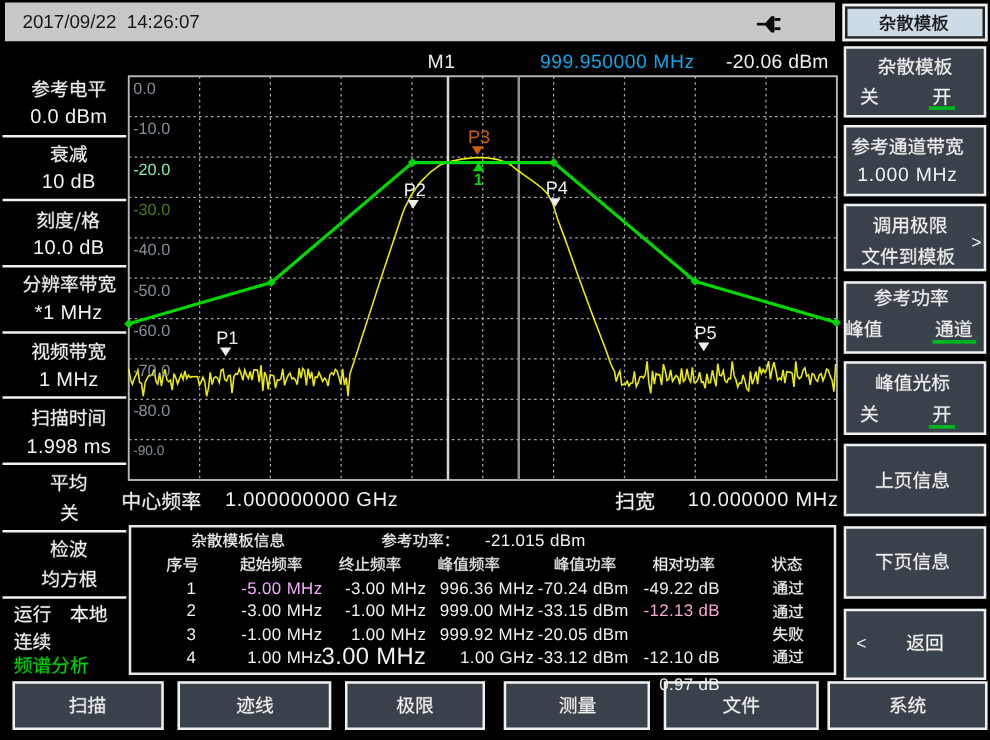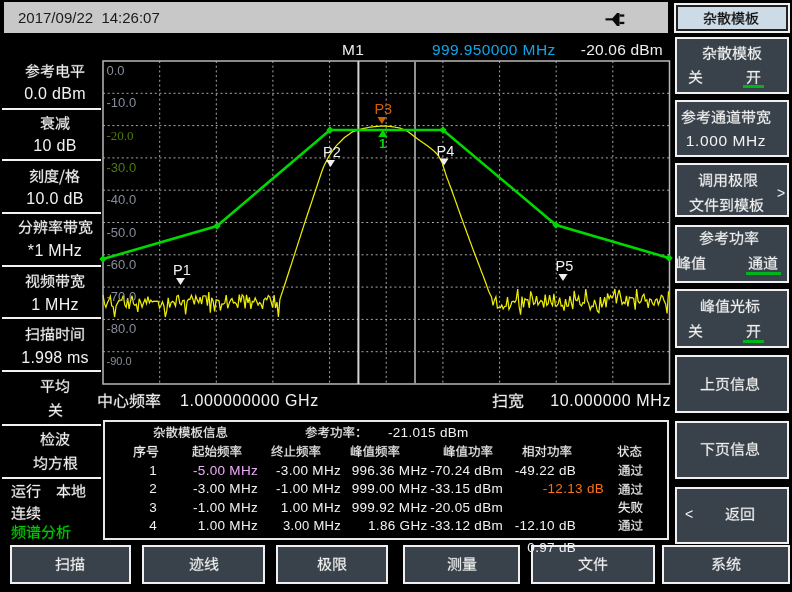--- a/index.html
+++ b/index.html
@@ -408,21 +408,21 @@
     <text x="374.4" y="114.0" fill="#cf6000" font-family="Liberation Sans" font-size="14.5">P3</text>
     <path d="M439.5 158.5 h9 l-4.5 7 z" fill="#f0f0f0"></path>
     <text x="436.5" y="155.5" fill="#f0f0f0" font-family="Liberation Sans" font-size="14.5">P4</text>
     <path d="M558.5 274.0 h9 l-4.5 7 z" fill="#f0f0f0"></path>
     <text x="555.5" y="271.0" fill="#f0f0f0" font-family="Liberation Sans" font-size="14.5">P5</text>
     <path d="M382.9 129.5 l4.6 7.5 h-9.2 z" fill="#00d800"></path>
     <text x="379" y="148" fill="#00d800" font-family="Liberation Sans" font-size="13" font-weight="bold">1</text>
   </svg>
 <div style="position:absolute;top:61.0px;font-size:13px;line-height:19px;color:#858e98;font-weight:400;white-space:pre;left:106.5px;">0.0</div>
 <div style="position:absolute;top:93.3px;font-size:13px;line-height:19px;color:#858e98;font-weight:400;white-space:pre;left:106.5px;">-10.0</div>
-<div style="position:absolute;top:125.6px;font-size:13px;line-height:19px;color:#4d7c0f;font-weight:400;white-space:pre;left:106.5px;font-family:Liberation Serif, serif;">-20.0</div>
+<div style="position:absolute;top:125.6px;font-size:13px;line-height:19px;color:#86efac;font-weight:400;white-space:pre;left:106.5px;">-20.0</div>
 <div style="position:absolute;top:157.9px;font-size:13px;line-height:19px;color:#4d7c0f;font-weight:400;white-space:pre;left:106.5px;">-30.0</div>
 <div style="position:absolute;top:190.2px;font-size:13px;line-height:19px;color:#858e98;font-weight:400;white-space:pre;left:106.5px;">-40.0</div>
 <div style="position:absolute;top:222.5px;font-size:13px;line-height:19px;color:#858e98;font-weight:400;white-space:pre;left:106.5px;">-50.0</div>
 <div style="position:absolute;top:254.8px;font-size:13px;line-height:19px;color:#858e98;font-weight:400;white-space:pre;left:106.5px;">-60.0</div>
 <div style="position:absolute;top:287.1px;font-size:13px;line-height:19px;color:#858e98;font-weight:400;white-space:pre;left:106.5px;">-70.0</div>
 <div style="position:absolute;top:319.4px;font-size:13px;line-height:19px;color:#858e98;font-weight:400;white-space:pre;left:106.5px;">-80.0</div>
 <div style="position:absolute;top:351.7px;font-size:11px;line-height:19px;color:#858e98;font-weight:400;white-space:pre;left:106.5px;">-90.0</div>
 <svg style="position:absolute;left:96.0px;top:389.0px" width="66.0" height="25.6">
     <g fill="#f2f2f2" stroke="#f2f2f2" stroke-width="18" transform="translate(1,17.84) scale(0.01600,-0.01600)">
       <use href="#g4e2d" x="0"></use>
@@ -522,42 +522,42 @@
     <g fill="#f2f2f2" stroke="#f2f2f2" stroke-width="24" transform="translate(1,13.94) scale(0.01250,-0.01250)">
       <use href="#g901a" x="0"></use>
       <use href="#g8fc7" x="1000"></use>
     </g>
   </svg>
 <div style="position:absolute;top:479.4px;font-size:13.5px;line-height:19px;color:#f2f2f2;font-weight:400;white-space:pre;left:153.0px;transform:translateX(-50%);">2</div>
 <div style="position:absolute;top:479.4px;font-size:13.5px;line-height:19px;color:#f2f2f2;font-weight:400;white-space:pre;letter-spacing:0.30px;left:258.0px;transform:translateX(-100%);">-3.00 MHz</div>
 <div style="position:absolute;top:479.4px;font-size:13.5px;line-height:19px;color:#f2f2f2;font-weight:400;white-space:pre;letter-spacing:0.30px;left:341.0px;transform:translateX(-100%);">-1.00 MHz</div>
 <div style="position:absolute;top:479.4px;font-size:13.5px;line-height:19px;color:#f2f2f2;font-weight:400;white-space:pre;letter-spacing:0.30px;left:427.5px;transform:translateX(-100%);">999.00 MHz</div>
 <div style="position:absolute;top:479.4px;font-size:13.5px;line-height:19px;color:#f2f2f2;font-weight:400;white-space:pre;letter-spacing:0.30px;left:503.0px;transform:translateX(-100%);">-33.15 dBm</div>
-<div style="position:absolute;top:479.4px;font-size:13.5px;line-height:19px;color:#f97316;font-weight:400;white-space:pre;letter-spacing:0.30px;left:576.0px;transform:translateX(-100%);margin-left:28px;">-12.13 dB</div>
+<div style="position:absolute;top:479.4px;font-size:13.5px;line-height:19px;color:#f9a8d4;font-weight:400;white-space:pre;letter-spacing:0.30px;left:576.0px;transform:translateX(-100%);">-12.13 dB</div>
 <svg style="position:absolute;left:616.5px;top:479.8px" width="27.0" height="20.0">
     <g fill="#f2f2f2" stroke="#f2f2f2" stroke-width="24" transform="translate(1,13.94) scale(0.01250,-0.01250)">
       <use href="#g901a" x="0"></use>
       <use href="#g8fc7" x="1000"></use>
     </g>
   </svg>
 <div style="position:absolute;top:497.8px;font-size:13.5px;line-height:19px;color:#f2f2f2;font-weight:400;white-space:pre;left:153.0px;transform:translateX(-50%);">3</div>
 <div style="position:absolute;top:497.8px;font-size:13.5px;line-height:19px;color:#f2f2f2;font-weight:400;white-space:pre;letter-spacing:0.30px;left:258.0px;transform:translateX(-100%);">-1.00 MHz</div>
 <div style="position:absolute;top:497.8px;font-size:13.5px;line-height:19px;color:#f2f2f2;font-weight:400;white-space:pre;letter-spacing:0.30px;left:341.0px;transform:translateX(-100%);">1.00 MHz</div>
 <div style="position:absolute;top:497.8px;font-size:13.5px;line-height:19px;color:#f2f2f2;font-weight:400;white-space:pre;letter-spacing:0.30px;left:427.5px;transform:translateX(-100%);">999.92 MHz</div>
 <div style="position:absolute;top:497.8px;font-size:13.5px;line-height:19px;color:#f2f2f2;font-weight:400;white-space:pre;letter-spacing:0.30px;left:503.0px;transform:translateX(-100%);">-20.05 dBm</div>
 <div style="position:absolute;top:497.8px;font-size:13.5px;line-height:19px;color:#f2f2f2;font-weight:400;white-space:pre;letter-spacing:0.30px;left:576.0px;transform:translateX(-100%);margin-top:40px;">0.97 dB</div>
 <svg style="position:absolute;left:616.5px;top:498.1px" width="27.0" height="20.0">
     <g fill="#f2f2f2" stroke="#f2f2f2" stroke-width="24" transform="translate(1,13.94) scale(0.01250,-0.01250)">
       <use href="#g5931" x="0"></use>
       <use href="#g8d25" x="1000"></use>
     </g>
   </svg>
 <div style="position:absolute;top:516.0px;font-size:13.5px;line-height:19px;color:#f2f2f2;font-weight:400;white-space:pre;left:153.0px;transform:translateX(-50%);">4</div>
 <div style="position:absolute;top:516.0px;font-size:13.5px;line-height:19px;color:#f2f2f2;font-weight:400;white-space:pre;letter-spacing:0.30px;left:258.0px;transform:translateX(-100%);">1.00 MHz</div>
-<div style="position:absolute;top:516.0px;font-size:13px;line-height:19px;color:#f2f2f2;font-weight:400;white-space:pre;letter-spacing:0.30px;left:341.0px;transform:translateX(-100%);">3.00 MHz</div>
-<div style="position:absolute;top:516.0px;font-size:13.5px;line-height:19px;color:#f2f2f2;font-weight:400;white-space:pre;letter-spacing:0.30px;left:427.5px;transform:translateX(-100%);">1.86 GHz</div>
+<div style="position:absolute;top:516.0px;font-size:19px;line-height:19px;color:#f2f2f2;font-weight:400;white-space:pre;letter-spacing:0.30px;left:341.0px;transform:translateX(-100%);">3.00 MHz</div>
+<div style="position:absolute;top:516.0px;font-size:13.5px;line-height:19px;color:#f2f2f2;font-weight:400;white-space:pre;letter-spacing:0.30px;left:427.5px;transform:translateX(-100%);">1.00 GHz</div>
 <div style="position:absolute;top:516.0px;font-size:13.5px;line-height:19px;color:#f2f2f2;font-weight:400;white-space:pre;letter-spacing:0.30px;left:503.0px;transform:translateX(-100%);">-33.12 dBm</div>
 <div style="position:absolute;top:516.0px;font-size:13.5px;line-height:19px;color:#f2f2f2;font-weight:400;white-space:pre;letter-spacing:0.30px;left:576.0px;transform:translateX(-100%);">-12.10 dB</div>
 <svg style="position:absolute;left:616.5px;top:516.4px" width="27.0" height="20.0">
     <g fill="#f2f2f2" stroke="#f2f2f2" stroke-width="24" transform="translate(1,13.94) scale(0.01250,-0.01250)">
       <use href="#g901a" x="0"></use>
       <use href="#g8fc7" x="1000"></use>
     </g>
   </svg>
 </body></html>

